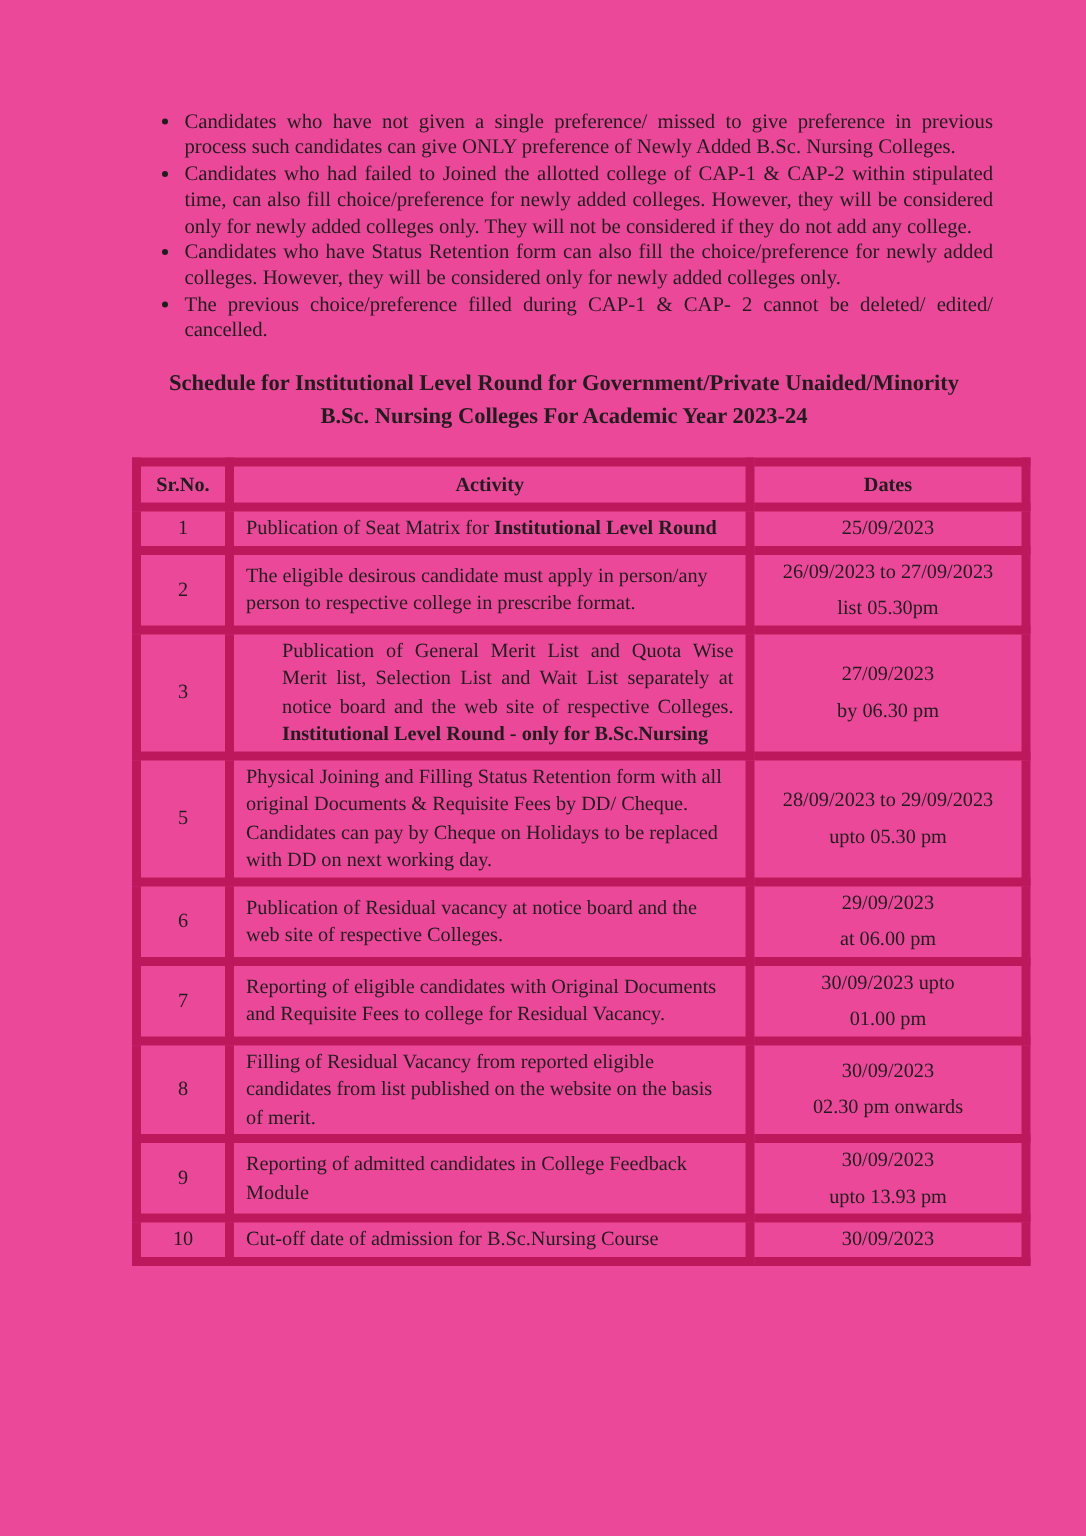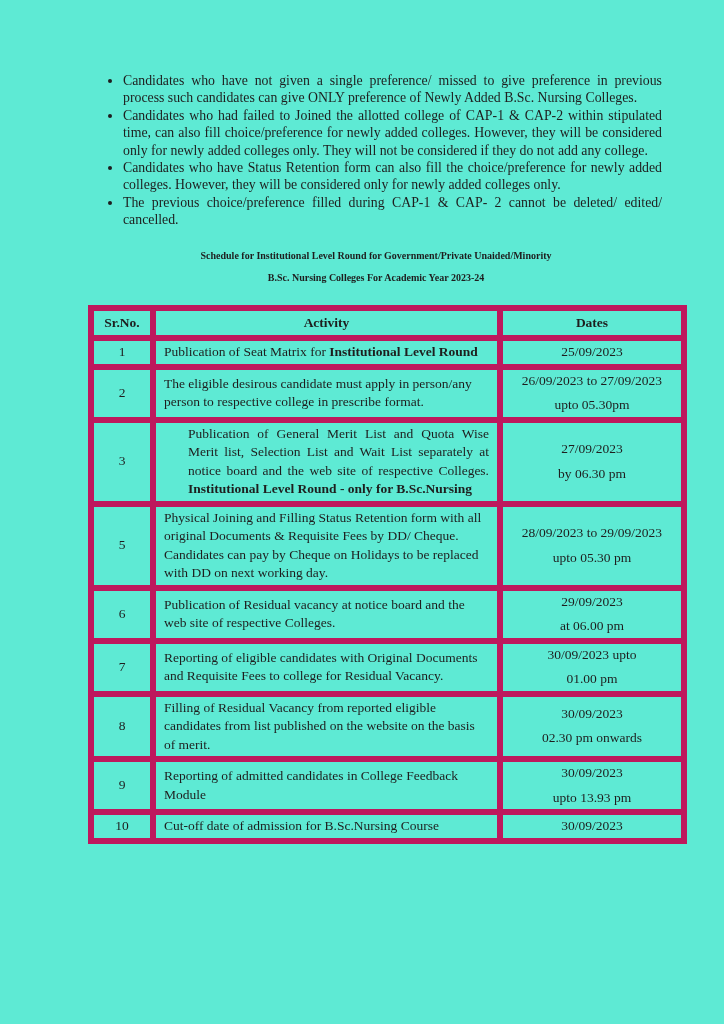--- a/index.html
+++ b/index.html
@@ -7,41 +7,41 @@
     margin: 0;
     padding: 0;
     background: #ffffff;
     font-family: "Liberation Serif", serif;
     color: #1e1e1e;
   }
   .page {
     position: relative;
     width: 724px;
     height: 1024px;
-    background: #5eead4;
+    background: #ec4899;
     overflow: hidden;
   }
   .content {
     padding: 72px 0 0 88px;
     width: 681px;
   }
   
   ul.bullets {
     margin: 0 19px 0 0;
     padding-left: 35px;
     font-size: 13.8px;
     line-height: 17.4px;
     text-align: justify;
   }
   ul.bullets li { margin: 0; padding: 0; }
   
   .heading {
     margin: 16px 17px 0 0;
     font-weight: bold;
-    font-size: 10px;
+    font-size: 15px;
     line-height: 22px;
     text-align: center;
   }
   
   table.schedule {
     border-collapse: collapse;
     margin-top: 16px;
     width: 593px;
     table-layout: fixed;
     font-size: 13.5px;
@@ -114,21 +114,21 @@
           <td class="dates">
               <div class="date-line">25/09/2023</div>
             </td>
         </tr>
 
         <tr>
           <td class="sr">2</td>
           <td class="act"><span>The eligible desirous candidate must apply in person/any person to respective college in prescribe format.</span></td>
           <td class="dates">
               <div class="date-line">26/09/2023 to 27/09/2023</div>
-              <div class="date-line">upto 05.30pm</div>
+              <div class="date-line">list 05.30pm</div>
             </td>
         </tr>
 
         <tr>
           <td class="sr">3</td>
           <td class="act justify"><span>Publication of General Merit List and Quota Wise Merit list, Selection List and Wait List separately at notice board and the web site of respective Colleges. </span><strong class="seg-bold">Institutional Level Round - only for B.Sc.Nursing</strong></td>
           <td class="dates">
               <div class="date-line">27/09/2023</div>
               <div class="date-line">by 06.30 pm</div>
             </td>

